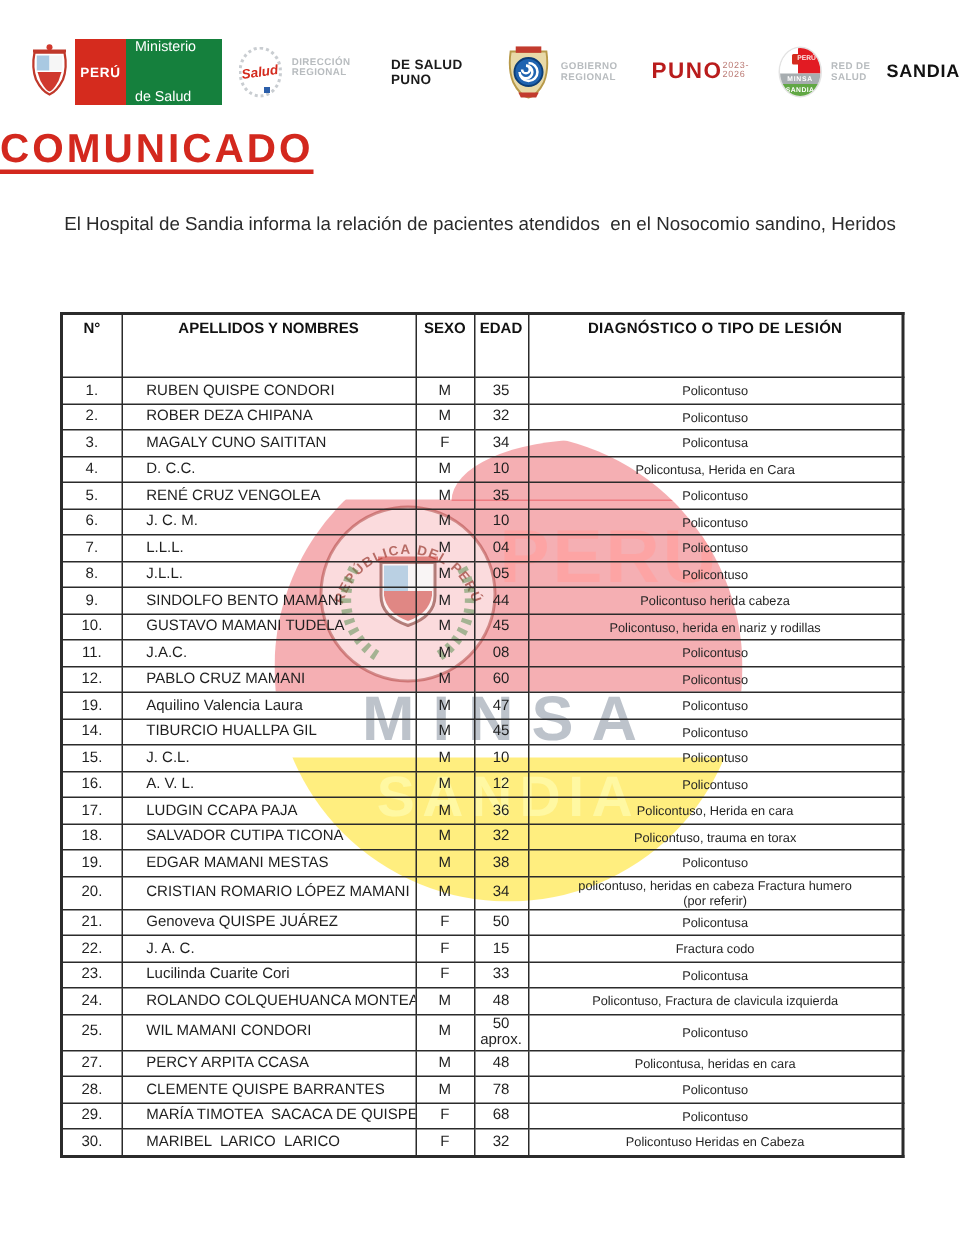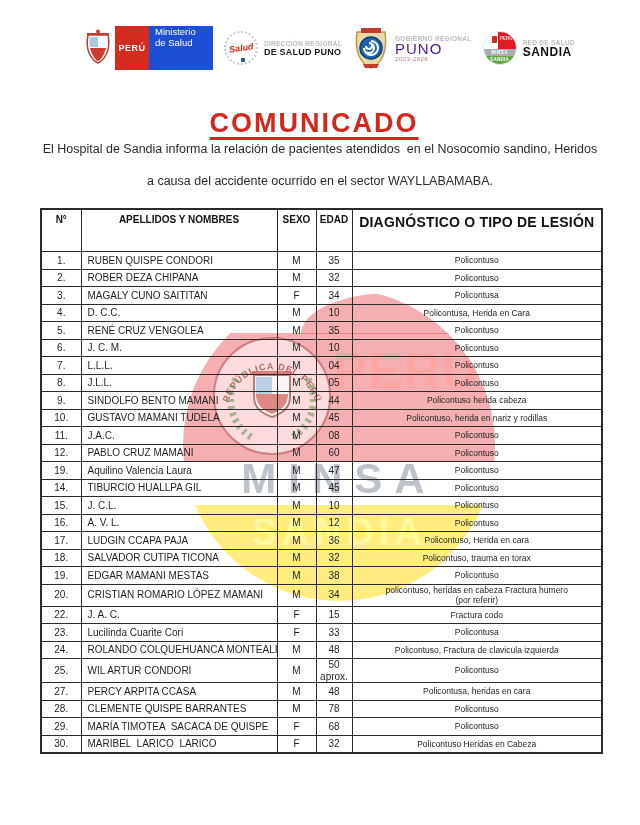--- a/index.html
+++ b/index.html
@@ -7,40 +7,40 @@
     width:640px;height:825px;background:#ffffff;position:relative;overflow:hidden;
     font-family:"Liberation Sans", sans-serif;color:#1d1d1d;
   }
   
   .logo-row{position:absolute;top:26px;left:0;right:0;display:flex;justify-content:center;align-items:center;gap:11px;z-index:3;margin-left:20px;}
   .logo{display:flex;align-items:center;}
   
   .minsa-logo{gap:4px;}
   .minsa-blocks{display:flex;}
   .minsa-red{width:34px;height:44px;background:#d52b1e;color:#fff;font-size:9px;font-weight:bold;display:flex;align-items:center;justify-content:center;letter-spacing:.5px;}
-  .minsa-gray{width:64px;height:44px;background:#1d4ed8;color:#fff;font-size:9.5px;line-height:11px;display:flex;flex-direction:column;justify-content:flex-start;padding-left:6px;box-sizing:border-box;}
+  .minsa-gray{width:64px;height:44px;background:#15803d;color:#fff;font-size:9.5px;line-height:11px;display:flex;flex-direction:column;justify-content:space-between;padding-left:6px;box-sizing:border-box;}
   
   .diresa-circle{width:34px;height:34px;border-radius:50%;border:2px dotted #c9cdd1;position:relative;display:flex;align-items:center;justify-content:center;box-sizing:border-box;}
   .diresa-badge{color:#d42b1e;font-size:9px;font-weight:bold;font-style:italic;transform:rotate(-8deg);}
   .diresa-dot{position:absolute;bottom:1px;left:15px;width:4px;height:4px;background:#2c5faa;}
-  .logo-text{margin-left:6px;display:flex;flex-direction:column;justify-content:center;}
+  .logo-text{margin-left:6px;display:flex;flex-direction:row;justify-content:center;}
   .logo-line-gray{color:#b8bcbf;font-size:6.5px;font-weight:bold;letter-spacing:.3px;}
   .logo-line-dark{color:#1b1b1b;font-size:9px;font-weight:bold;letter-spacing:.2px;}
-  .gore-puno{color:#4c1d95;font-size:15px;font-weight:normal;letter-spacing:1px;line-height:14px;}
+  .gore-puno{color:#b91c1c;font-size:15px;font-weight:bold;letter-spacing:1px;line-height:14px;}
   .gore-years{color:#bb7a74;font-size:6px;letter-spacing:.5px;}
   .sandia-big{color:#111;font-size:12px;font-weight:bold;letter-spacing:.5px;line-height:12px;}
   
   .rs-circle{width:34px;height:34px;border-radius:50%;overflow:hidden;position:relative;border:1px solid #e3e3e3;box-sizing:border-box;}
   .rs-top{position:absolute;top:0;left:0;width:100%;height:52%;background:linear-gradient(to right,#ffffff 0 44%,#e21b23 44% 100%);}
   .rs-top-shield{position:absolute;top:4px;left:8px;width:5px;height:7px;background:#d52b1e;border-radius:1px;}
   .rs-top-peru{position:absolute;top:4px;right:3px;color:rgba(255,255,255,.9);font-size:4.5px;font-weight:bold;}
   .rs-mid{position:absolute;top:52%;left:0;width:100%;height:23%;background:#a7adb0;color:#fff;font-size:4.5px;font-weight:bold;text-align:center;line-height:7px;letter-spacing:.5px;}
   .rs-bot{position:absolute;top:75%;left:0;width:100%;height:25%;background:#61a744;color:#fff;font-size:4.5px;font-weight:bold;text-align:center;line-height:8px;letter-spacing:.3px;}
   
-  .title{position:absolute;top:84px;left:0;right:12px;text-align:center;z-index:3;margin-top:24px;}
+  .title{position:absolute;top:84px;left:0;right:12px;z-index:3;}
   .title span{
     color:#d3281e;font-size:27px;font-weight:bold;letter-spacing:2px;
     text-decoration:underline;text-decoration-thickness:3px;text-underline-offset:5px;
   }
   
   .intro{position:absolute;top:133px;left:20px;right:20px;text-align:center;font-size:12.5px;color:#2a2a2a;z-index:3;}
   .intro div{line-height:32px;white-space:pre;}
   
   .watermark{position:absolute;left:183px;top:289px;width:312px;height:312px;border-radius:50%;overflow:hidden;z-index:1;pointer-events:none;}
   .wm-red{position:absolute;left:0;top:44px;width:100%;height:128px;background:rgba(228,32,44,.36);}
@@ -51,23 +51,23 @@
   .wm-yellow{position:absolute;left:0;top:216px;width:100%;height:96px;background:rgba(255,222,0,.5);}
   .wm-sandia{position:absolute;left:0;top:222px;width:100%;text-align:center;font-size:38px;font-weight:bold;color:rgba(255,248,166,.9);letter-spacing:5px;}
   
   table.patients{
     position:absolute;left:40px;top:208px;width:563px;z-index:2;
     border-collapse:collapse;table-layout:fixed;background:transparent;
   }
   table.patients th,table.patients td{border:1px solid #2b2b2b;overflow:hidden;}
   table.patients{border:2px solid #2b2b2b;}
   thead th{height:36px;vertical-align:top;padding-top:4px;font-size:10px;font-weight:bold;text-align:center;color:#111;}
-  thead th.diag-head{font-size:14px;letter-spacing:.2px;}
+  thead th.diag-head{font-size:10px;letter-spacing:.2px;}
   tbody td{height:16.5px;font-size:10px;color:#1f1f1f;text-align:center;vertical-align:middle;padding:0 2px;line-height:11.5px;}
-  tbody td.cell-name{text-align:left;padding-left:6px;white-space:pre;}
+  tbody td.cell-name{text-align:left;padding-left:16px;white-space:pre;}
   tbody td.cell-dx{font-size:8.5px;line-height:10.5px;color:#242424;}
   tbody td div{pointer-events:none;}
 </style>
 </head>
 <body>
 
 <div class="logo-row">
 
   <div class="logo minsa-logo">
     <svg width="26" height="38" viewBox="0 0 26 38">
@@ -128,21 +128,20 @@
     </div>
   </div>
 </div>
 
 <div class="title">
   <span>COMUNICADO</span>
 </div>
 
 <div class="intro">
   <div>El Hospital de Sandia informa la relación de pacientes atendidos  en el Nosocomio sandino, Heridos</div>
-  <div>a causa del accidente ocurrido en el sector WAYLLABAMABA.</div>
 </div>
 
 <div class="watermark">
   <div class="wm-red-top"></div>
   <div class="wm-red"></div>
   <div class="wm-yellow"></div>
   <svg class="wm-seal" viewBox="0 0 122 122">
     <defs>
         <path id="arcpath" d="M 18,66 A 45,45 0 0 1 104,66"></path>
       </defs>
@@ -495,20 +494,35 @@
         </td>
     <td class="cell-age">
           <div>34</div>
         </td>
     <td class="cell-dx">
           <div>policontuso, heridas en cabeza Fractura humero</div>
           <div>(por referir)</div>
         </td>
   </tr>
 
+  <tr>
+    <td class="cell-n">
+          <div>21.</div>
+        </td>
+    <td class="cell-name"><div>Genoveva QUISPE JUÁREZ</div></td>
+    <td class="cell-sex">
+          <div>F</div>
+        </td>
+    <td class="cell-age">
+          <div>50</div>
+        </td>
+    <td class="cell-dx">
+          <div>Policontusa</div>
+        </td>
+  </tr>
 
   <tr>
     <td class="cell-n">
           <div>22.</div>
         </td>
     <td class="cell-name"><div>J. A. C.</div></td>
     <td class="cell-sex">
           <div>F</div>
         </td>
     <td class="cell-age">
@@ -548,21 +562,21 @@
         </td>
     <td class="cell-dx">
           <div>Policontuso, Fractura de clavicula izquierda</div>
         </td>
   </tr>
 
   <tr>
     <td class="cell-n">
           <div>25.</div>
         </td>
-    <td class="cell-name"><div>WIL ARTUR CONDORI</div></td>
+    <td class="cell-name"><div>WIL MAMANI CONDORI</div></td>
     <td class="cell-sex">
           <div>M</div>
         </td>
     <td class="cell-age">
           <div>50</div>
           <div>aprox.</div>
         </td>
     <td class="cell-dx">
           <div>Policontuso</div>
         </td>

